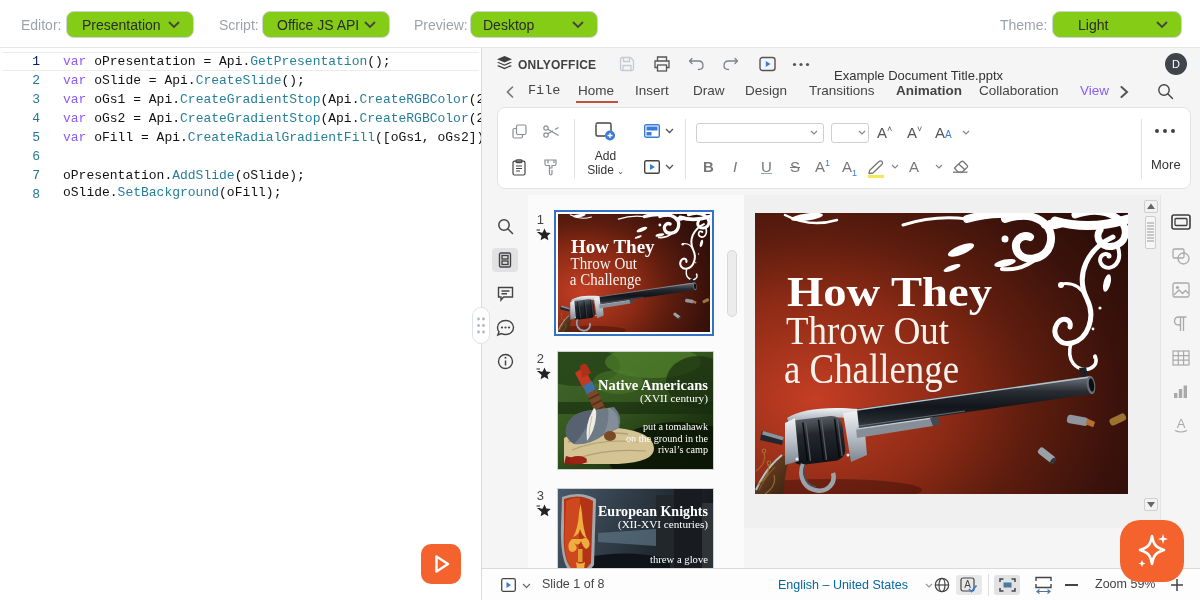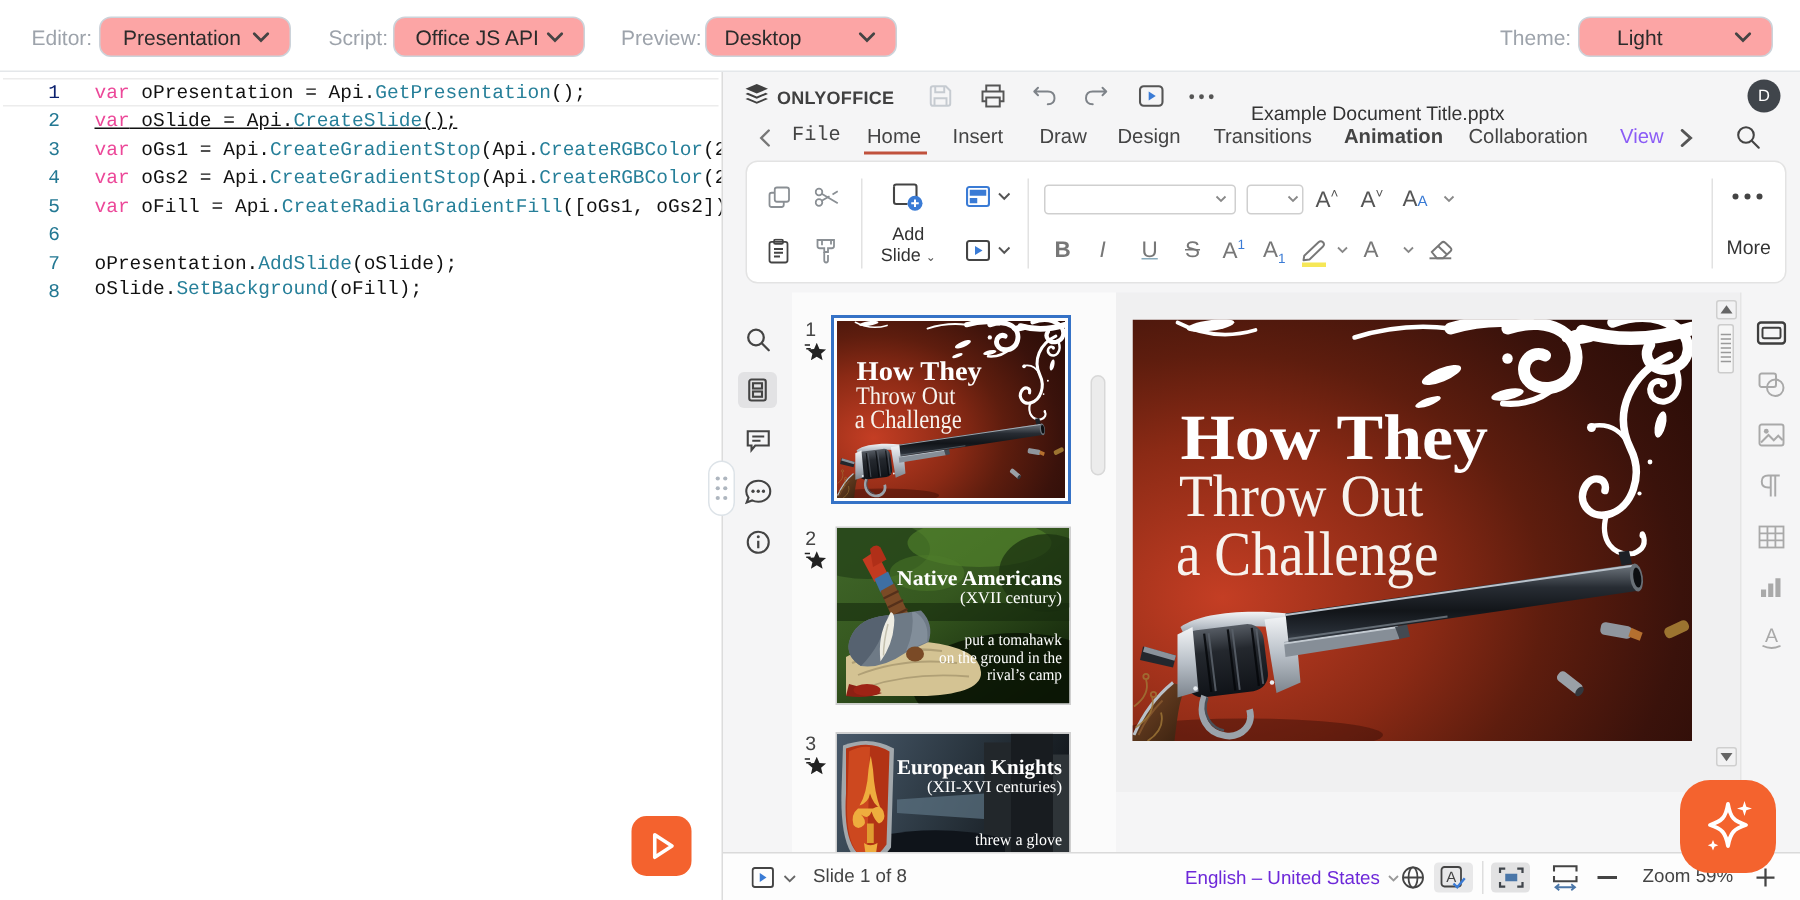--- a/index.html
+++ b/index.html
@@ -1,25 +1,25 @@
 <!DOCTYPE html>
 <html><head>
 <meta charset="utf-8">
 <style>
 * { margin:0; padding:0; box-sizing:border-box; }
 html,body { width:1200px; height:600px; overflow:hidden; font-family:"Liberation Sans",sans-serif; background:#fff; }
 #topbar { position:absolute; left:0; top:0; width:1200px; height:48px; background:#fff; border-bottom:1px solid #e4e7ea; z-index:5; }
 .tlabel { position:absolute; top:17px; font-size:14px; color:#9da3ab; }
-.tdrop { position:absolute; top:11px; height:27px; border:1px solid #ccd3da; border-radius:8px; background:#fca5a5; font-size:14px; color:#2b2b2b; display:flex; align-items:center; }
+.tdrop { position:absolute; top:11px; height:27px; border:1px solid #ccd3da; border-radius:8px; background:#84cc16; font-size:14px; color:#2b2b2b; display:flex; align-items:center; }
 .tdrop svg { position:absolute; right:13px; top:9px; }
 #editor { position:absolute; left:0; top:48px; width:481px; height:552px; background:#fff; overflow:hidden; }
 #curline { position:absolute; left:2px; top:4px; width:477px; height:19px; border-top:1px solid #ececec; border-bottom:1px solid #ececec; }
 .gut { position:absolute; width:40px; text-align:right; font-family:"Liberation Mono",monospace; font-size:13px; color:#237893; line-height:19px; }
 .cl { position:absolute; left:63px; font-family:"Liberation Mono",monospace; font-size:13px; line-height:19px; white-space:pre; color:#111; }
-.kw { color:#ec4899; }
+.kw { color:#8b5cf6; }
 .fn { color:#267f99; }
 #runbtn { position:absolute; left:421px; top:496px; width:40px; height:40px; border-radius:10px; background:#f4622e; }
 #split { position:absolute; left:481px; top:48px; width:1px; height:552px; background:#dcdcdc; z-index:6; }
 #splithandle { position:absolute; left:472px; top:307px; width:18px; height:37px; background:#fff; border:1px solid #dde3e8; border-radius:9px; z-index:7; }
 #oo { position:absolute; left:482px; top:48px; width:718px; height:552px; background:#f5f5f6; }
 #oo-head { position:absolute; left:0; top:0; width:718px; height:30px; }
 #oo-tabs { position:absolute; left:0; top:30px; width:718px; height:26px; font-size:13.5px; color:#444; }
 .tab { position:absolute; top:5px; }
 #toolbar { position:absolute; left:15px; top:59px; width:694px; height:82px; background:#fff; border:1px solid #e3e3e3; border-radius:8px; }
 #lstrip { position:absolute; left:0; top:147px; width:46px; height:373px; background:#f5f5f6; }
@@ -70,21 +70,21 @@
   <div id="curline"></div>
   <div class="gut" style="top:4px; color:#0b216f;">1</div>
   <div class="gut" style="top:23px;">2</div>
   <div class="gut" style="top:42px;">3</div>
   <div class="gut" style="top:61px;">4</div>
   <div class="gut" style="top:80px;">5</div>
   <div class="gut" style="top:99px;">6</div>
   <div class="gut" style="top:118px;">7</div>
   <div class="gut" style="top:137px;">8</div>
   <div class="cl" style="top:4px;"><span class="kw">var</span> oPresentation = Api.<span class="fn">GetPresentation</span>();</div>
-  <div class="cl" style="top:23px;text-decoration:underline;"><span class="kw">var</span> oSlide = Api.<span class="fn">CreateSlide</span>();</div>
+  <div class="cl" style="top:23px;"><span class="kw">var</span> oSlide = Api.<span class="fn">CreateSlide</span>();</div>
   <div class="cl" style="top:42px;"><span class="kw">var</span> oGs1 = Api.<span class="fn">CreateGradientStop</span>(Api.<span class="fn">CreateRGBColor</span>(2</div>
   <div class="cl" style="top:61px;"><span class="kw">var</span> oGs2 = Api.<span class="fn">CreateGradientStop</span>(Api.<span class="fn">CreateRGBColor</span>(2</div>
   <div class="cl" style="top:80px;"><span class="kw">var</span> oFill = Api.<span class="fn">CreateRadialGradientFill</span>([oGs1, oGs2])</div>
   <div class="cl" style="top:99px;margin-top:36px;">oSlide.<span class="fn">SetBackground</span>(oFill);</div>
   <div class="cl" style="top:118px;">oPresentation.<span class="fn">AddSlide</span>(oSlide);</div>
   <div id="runbtn">
     <svg width="40" height="40" viewBox="0 0 40 40">
         <path d="M15.5 12.5 L27 20 L15.5 27.5 Z" fill="none" stroke="#fff" stroke-width="2.4" stroke-linejoin="round"></path>
       </svg>
   </div>
@@ -392,21 +392,21 @@
   </div>
   <div id="statusbar">
     <svg class="ico" style="left:19px;top:9px;" width="15" height="14" viewBox="0 0 15 14">
         <rect x="0.7" y="0.7" width="13.6" height="12.6" rx="1.5" fill="none" stroke="#444" stroke-width="1.3"></rect>
         <path d="M5.5 4 L10 7 L5.5 10 Z" fill="#3a7bd5"></path>
       </svg>
     <svg class="ico" style="left:40px;top:14px;" width="9" height="6" viewBox="0 0 9 6">
         <path d="M1 1 L4.5 4.5 L8 1" fill="none" stroke="#666" stroke-width="1.2"></path>
       </svg>
     <span style="position:absolute;left:60px;top:8px;font-size:12.5px;color:#444;">Slide 1 of 8</span>
-    <span style="position:absolute;left:308px;top:9px;font-size:12.5px;color:#6d28d9;">English – United States</span>
+    <span style="position:absolute;left:296px;top:9px;font-size:12.5px;color:#0369a1;">English – United States</span>
     <svg class="ico" style="left:443px;top:14px;" width="8" height="6" viewBox="0 0 8 6">
         <path d="M1 1 L4 4 L7 1" fill="none" stroke="#999" stroke-width="1.2"></path>
       </svg>
     <svg class="ico" style="left:452px;top:8px;" width="16" height="16" viewBox="0 0 16 16">
         <g fill="none" stroke="#444" stroke-width="1.2">
           <circle cx="8" cy="8" r="6.7"></circle>
           <ellipse cx="8" cy="8" rx="3" ry="6.7"></ellipse>
           <path d="M1.5 8 L14.5 8"></path>
         </g>
       </svg>

